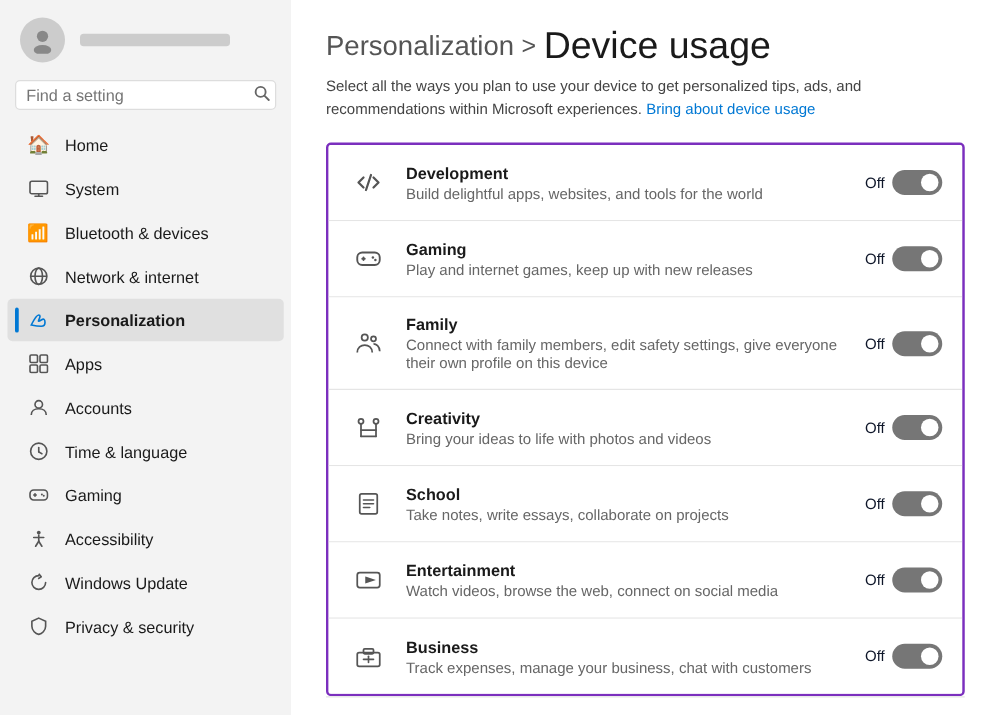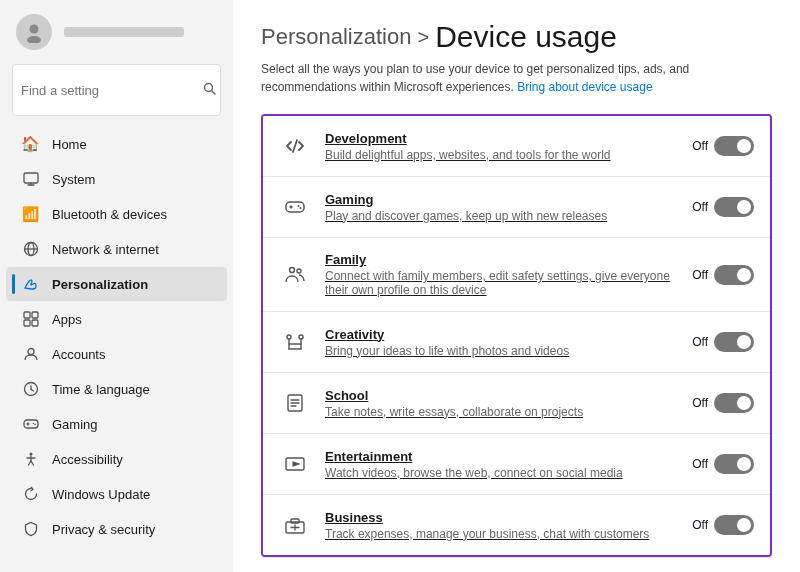--- a/index.html
+++ b/index.html
@@ -43,21 +43,21 @@
       border-radius: 3px;
     }
 
     .search-box {
       margin: 4px 12px 8px 12px;
       display: flex;
       align-items: center;
       background: #fff;
       border: 1px solid #ddd;
       border-radius: 4px;
-      padding: 17px 8px;
+      padding: 3px 8px;
       gap: 6px;
     }
 
     .search-box input {
       border: none;
       outline: none;
       background: transparent;
       font-size: 13px;
       color: #555;
       flex: 1;
@@ -194,21 +194,20 @@
       display: flex;
       align-items: center;
       justify-content: center;
       font-size: 20px;
       color: #555;
       flex-shrink: 0;
     }
 
     .setting-info {
       flex: 1;
-      text-decoration: underline;
     }
 
     .setting-title {
       font-size: 13px;
       font-weight: 600;
       color: #1a1a1a;
       margin-bottom: 2px;
     }
 
     .setting-desc {
@@ -431,21 +430,21 @@
         <svg width="22" height="22" viewBox="0 0 22 22" fill="none">
           <rect x="2" y="6" width="18" height="10" rx="4" stroke="#555" stroke-width="1.5"></rect>
           <line x1="8" y1="11" x2="6" y2="11" stroke="#555" stroke-width="1.5" stroke-linecap="round"></line>
           <line x1="7" y1="10" x2="7" y2="12" stroke="#555" stroke-width="1.5" stroke-linecap="round"></line>
           <circle cx="14.5" cy="10" r="1" fill="#555"></circle>
           <circle cx="16.5" cy="12" r="1" fill="#555"></circle>
         </svg>
       </div>
       <div class="setting-info">
         <div class="setting-title">Gaming</div>
-        <div class="setting-desc">Play and discover games, keep up with new releases</div>
+        <div class="setting-desc">Play and internet games, keep up with new releases</div>
       </div>
       <div class="toggle-group">
         <span class="toggle-label">Off</span>
         <div class="toggle"></div>
       </div>
     </div>
 
     <div class="setting-row">
       <div class="setting-icon">
         <svg width="22" height="22" viewBox="0 0 22 22" fill="none">

